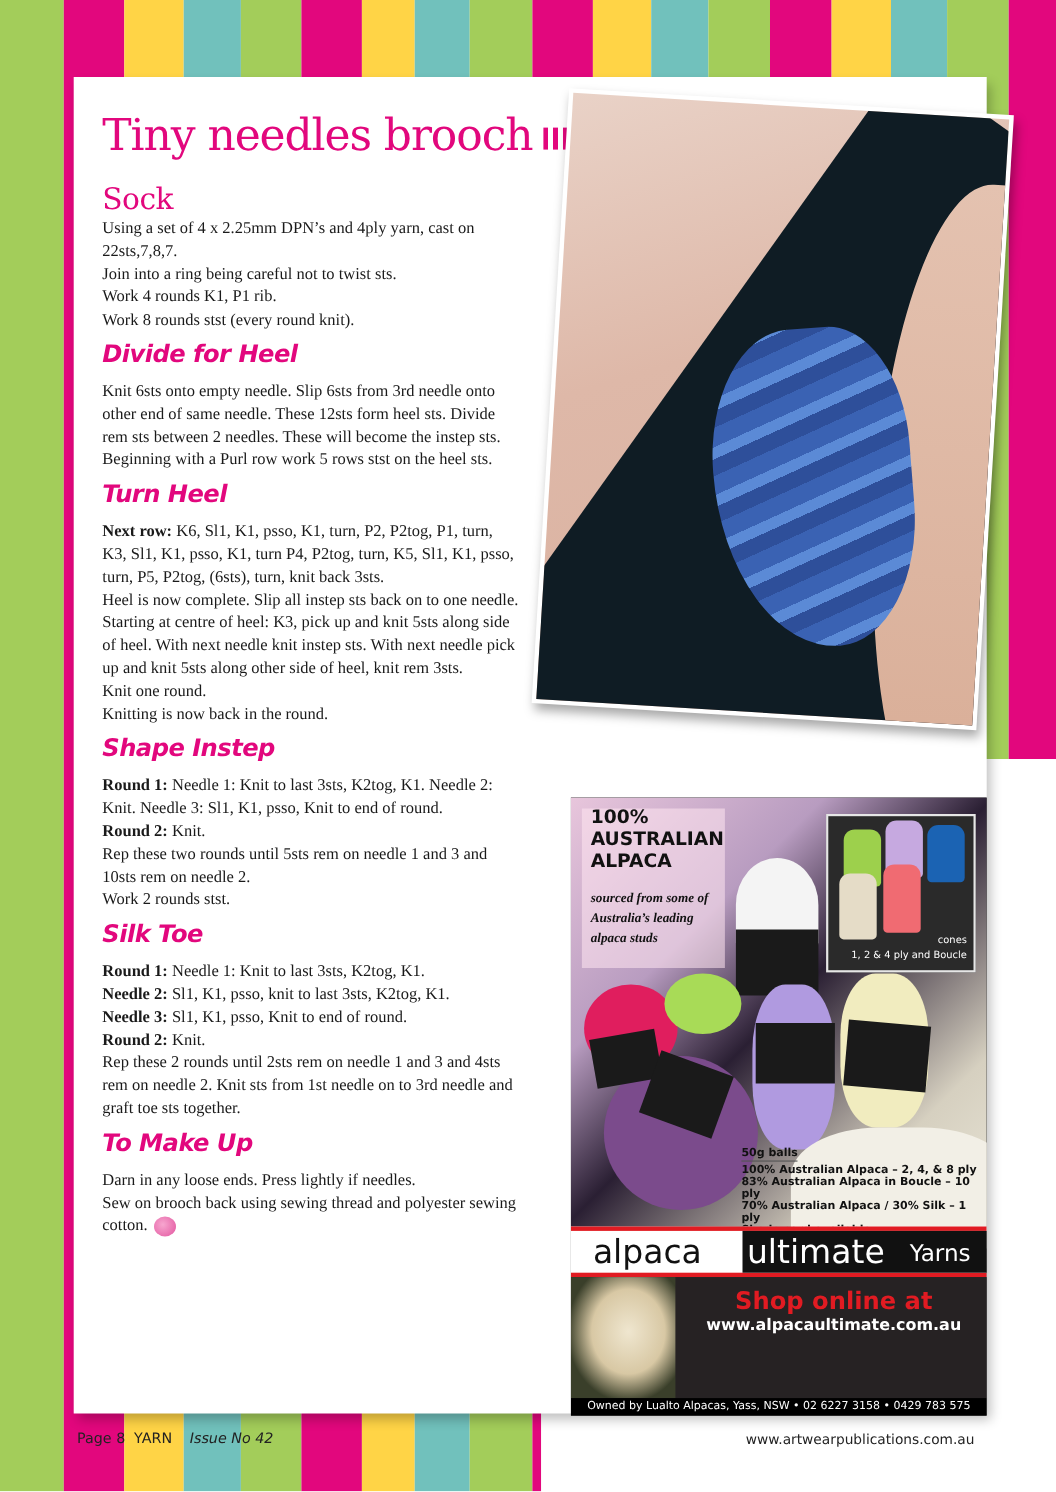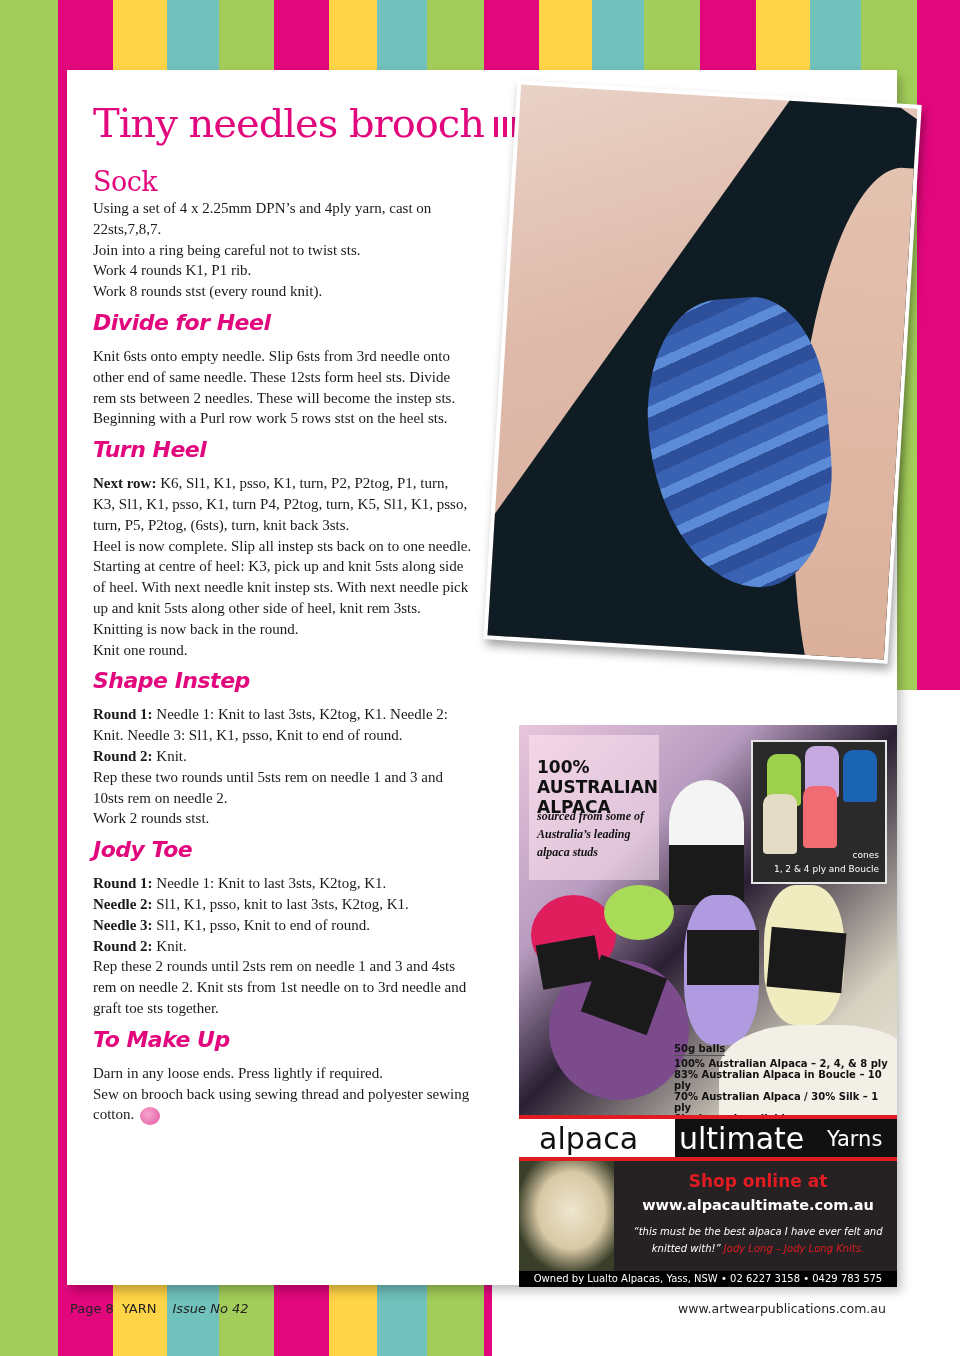--- a/index.html
+++ b/index.html
@@ -20,38 +20,38 @@
   .bold { font-weight: bold; }
   .yarn-icon { display: inline-block; width: 20px; height: 18px; border-radius: 50%; background: radial-gradient(circle at 40% 40%, #f7a6cf, #e2559f); vertical-align: middle; margin-left: 6px; }
   .photo { position: absolute; left: 500px; top: 92px; width: 405px; height: 560px; background: #fff; transform: rotate(3.5deg); transform-origin: center; box-shadow: 3px 6px 10px rgba(0,0,0,0.35); }
   .photo-inner { position: absolute; left: 4px; top: 4px; right: 4px; bottom: 4px; overflow: hidden; background: linear-gradient(160deg, #e9d2c7 0%, #deb8a8 40%, #d9b09e 100%); }
   .strap { position: absolute; left: -60px; top: -50px; width: 420px; height: 760px; background: #0f1c24; transform: rotate(32deg); transform-origin: top left; left: 300px; }
   .skin-right { position: absolute; right: -80px; top: 60px; width: 180px; height: 600px; background: linear-gradient(180deg, #e4c2b0, #d8ac95); border-radius: 50% 0 0 50%; }
   .sock { position: absolute; left: 150px; top: 200px; width: 180px; height: 290px; background: repeating-linear-gradient(160deg, #3a62b3 0 16px, #5b8ad6 16px 26px, #2e4f9a 26px 40px); border-radius: 45% 40% 45% 60%; transform: rotate(-8deg); }
   .ad { position: absolute; left: 519px; top: 725px; width: 378px; height: 562px; background: #222; overflow: hidden; font-family: "DejaVu Sans", sans-serif; }
   .ad-photo { position: absolute; left: 0; top: 0; width: 378px; height: 390px; background: linear-gradient(135deg, #e8c6dc 0%, #b89cc0 30%, #2a1f33 50%, #d6d0c0 80%, #e8e4d6 100%); }
   .ad-headline-box { position: absolute; left: 10px; top: 10px; width: 130px; height: 145px; background: rgba(255,230,240,0.55); }
-  .ad-headline { position: absolute; left: 18px; top: 32px; font-weight: bold; font-size: 17px; line-height: 20px; color: #111; }
+  .ad-headline { position: absolute; left: 18px; top: 8px; font-weight: bold; font-size: 17px; line-height: 20px; color: #111; }
   .ad-sub { position: absolute; left: 18px; top: 82px; font-family: Liberation Serif, serif; font-style: italic; font-weight: bold; font-size: 12px; line-height: 18px; color: #111; width: 125px; }
   .ad-cones { position: absolute; left: 232px; top: 15px; width: 132px; height: 140px; background: #2a2a2a; border: 2px solid #e6e6e6; }
   .cone { position: absolute; width: 34px; height: 52px; border-radius: 10px 10px 4px 4px; }
   .ad-cones-label { position: absolute; right: 6px; bottom: 6px; color: #fff; font-size: 9px; text-align: right; line-height: 14px; }
   .ball { position: absolute; border-radius: 50%; }
   .band { position: absolute; background: #1a1a1a; }
   .ad-balls-text { position: absolute; left: 155px; top: 318px; font-size: 10px; font-weight: bold; color: #111; line-height: 11px; }
   .ad-balls-text .hd { border-bottom: 1px solid #555; display: inline-block; margin-bottom: 2px; padding-bottom: 1px; }
   .ad-brand { position: absolute; left: 0; top: 390px; width: 378px; height: 46px; background: #fff; border-top: 4px solid #e11b22; border-bottom: 4px solid #e11b22; box-sizing: border-box; }
   .brand-a { position: absolute; left: 20px; top: 2px; font-size: 30px; color: #111; }
   .brand-b { position: absolute; left: 156px; top: 0; height: 38px; width: 232px; background: #111; }
   .brand-b span { position: absolute; top: 2px; color: #fff; }
   .brand-ult { left: 4px; font-size: 30px; }
   .brand-yarns { left: 152px; font-size: 21px; top: 8px !important; }
   .ad-shop { position: absolute; left: 0; top: 436px; width: 378px; height: 110px; background: #262223; }
   .alpaca { position: absolute; left: 0; top: 0; width: 95px; height: 110px; background: radial-gradient(ellipse at 55% 45%, #efe6cf 0%, #d8c8a4 45%, #3a3f2a 75%); }
-  .shop-title { position: absolute; left: 100px; top: 10px; width: 278px; text-align: center; color: #e11b22; font-weight: bold; font-size: 17px; }
+  .shop-title { position: absolute; left: 100px; top: 10px; width: 278px; text-align: center; color: #e11b22; font-weight: bold; font-size: 22px; }
   .shop-url { position: absolute; left: 100px; top: 36px; width: 278px; text-align: center; color: #fff; font-weight: bold; font-size: 14.5px; }
   .shop-quote { position: absolute; left: 100px; top: 62px; width: 278px; text-align: center; color: #fff; font-style: italic; font-size: 10px; line-height: 17px; }
   .shop-quote .author { color: #e11b22; }
   .ad-owner { position: absolute; left: 0; top: 546px; width: 378px; height: 16px; background: #000000; color: #fff; font-size: 10px; line-height: 16px; text-align: center; }
   .footer-left { position: absolute; left: 70px; top: 1301px; font-family: "DejaVu Sans", sans-serif; font-size: 13px; color: #222; white-space: nowrap; }
   .footer-left .sp { margin-left: 8px; }
   .footer-left .issue { margin-left: 16px; font-style: italic; }
   .footer-right { position: absolute; left: 678px; top: 1301px; font-family: "DejaVu Sans", sans-serif; font-size: 12.5px; color: #222; }
 </style>
 </head>
@@ -116,41 +116,41 @@
     <h2 class="sec-head">Divide for Heel</h2>
     <div class="sec-body spaced">
       <span class="line"><span>Knit 6sts onto empty needle. Slip 6sts from 3rd needle onto other end of same needle. These 12sts form heel sts. Divide rem sts between 2 needles. These will become the instep sts.</span></span>
       <span class="line"><span>Beginning with a Purl row work 5 rows stst on the heel sts.</span></span>
     </div>
     <h2 class="sec-head">Turn Heel</h2>
     <div class="sec-body spaced">
       <span class="line"><span class="bold">Next row:</span><span> K6, Sl1, K1, psso, K1, turn, P2, P2tog, P1, turn, K3, Sl1, K1, psso, K1, turn P4, P2tog, turn, K5, Sl1, K1, psso, turn, P5, P2tog, (6sts), turn, knit back 3sts.</span></span>
       <span class="line"><span>Heel is now complete. Slip all instep sts back on to one needle.</span></span>
       <span class="line"><span>Starting at centre of heel: K3, pick up and knit 5sts along side of heel. With next needle knit instep sts. With next needle pick up and knit 5sts along other side of heel, knit rem 3sts.</span></span>
+      <span class="line"><span>Knit one round.</span></span>
       <span class="line"><span>Knitting is now back in the round.</span></span>
-      <span class="line"><span>Knit one round.</span></span>
     </div>
     <h2 class="sec-head">Shape Instep</h2>
     <div class="sec-body spaced">
       <span class="line"><span class="bold">Round 1:</span><span> Needle 1: Knit to last 3sts, K2tog, K1. Needle 2: Knit. Needle 3: Sl1, K1, psso, Knit to end of round.</span></span>
       <span class="line"><span class="bold">Round 2:</span><span> Knit.</span></span>
       <span class="line"><span>Rep these two rounds until 5sts rem on needle 1 and 3 and 10sts rem on needle 2.</span></span>
       <span class="line"><span>Work 2 rounds stst.</span></span>
     </div>
-    <h2 class="sec-head">Jody Toe</h2>
+    <h2 class="sec-head">Silk Toe</h2>
     <div class="sec-body spaced">
       <span class="line"><span class="bold">Round 1:</span><span> Needle 1: Knit to last 3sts, K2tog, K1.</span></span>
       <span class="line"><span class="bold">Needle 2:</span><span> Sl1, K1, psso, knit to last 3sts, K2tog, K1.</span></span>
       <span class="line"><span class="bold">Needle 3:</span><span> Sl1, K1, psso, Knit to end of round.</span></span>
       <span class="line"><span class="bold">Round 2:</span><span> Knit.</span></span>
       <span class="line"><span>Rep these 2 rounds until 2sts rem on needle 1 and 3 and 4sts rem on needle 2. Knit sts from 1st needle on to 3rd needle and graft toe sts together.</span></span>
     </div>
     <h2 class="sec-head">To Make Up</h2>
     <div class="sec-body spaced">
-      <span class="line"><span>Darn in any loose ends. Press lightly if required.</span></span>
+      <span class="line"><span>Darn in any loose ends. Press lightly if needles.</span></span>
       <span class="line"><span>Sew on brooch back using sewing thread and polyester sewing cotton.</span><span class="yarn-icon"></span></span>
     </div>
   </div>
 
 <div class="ad">
   <div class="ad-photo">
     <div class="ad-headline-box"></div>
     <div class="ad-headline">
       <div>100%</div>
       <div>AUSTRALIAN</div>
@@ -198,24 +198,20 @@
     <div class="brand-b">
       <span class="brand-ult">ultimate</span>
       <span class="brand-yarns">Yarns</span>
     </div>
   </div>
 
   <div class="ad-shop">
     <div class="alpaca"></div>
     <div class="shop-title">Shop online at</div>
     <div class="shop-url">www.alpacaultimate.com.au</div>
-    <div class="shop-quote">
-      <span>“this must be the best alpaca I have ever felt and knitted with!”</span>
-      <span class="author">Jody Long – Jody Long Knits.</span>
-    </div>
   </div>
 
   <div class="ad-owner">Owned by Lualto Alpacas, Yass, NSW • 02 6227 3158 • 0429 783 575</div>
 </div>
 
 <div class="footer-left">
   <span>Page 8</span><span class="sp">YARN</span><span class="issue">Issue No 42</span>
 </div>
 <div class="footer-right">www.artwearpublications.com.au</div>
 

